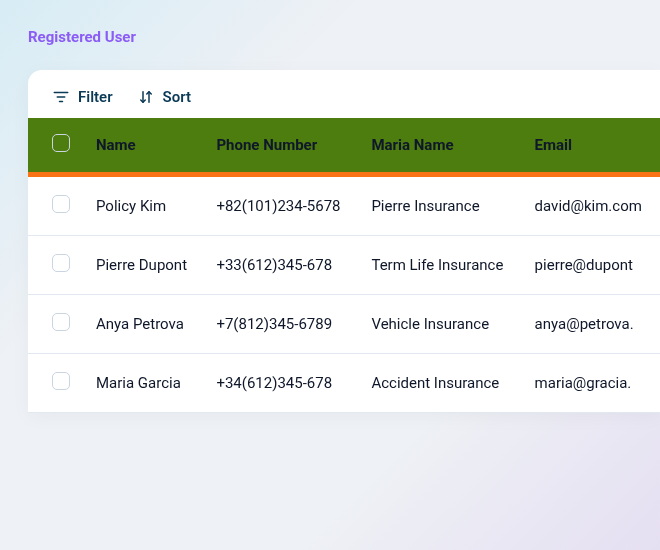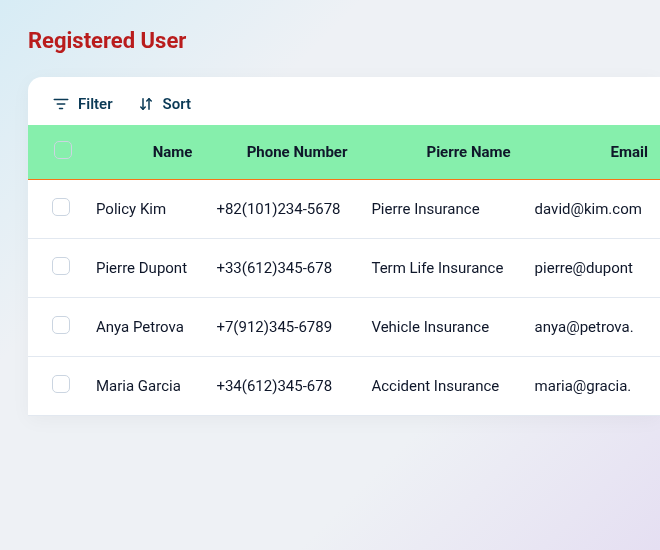--- a/index.html
+++ b/index.html
@@ -9,23 +9,23 @@
       height: 550px;
       overflow: hidden;
       background: linear-gradient(135deg, #d7ecf5 0%, #eef1f5 30%, #eef1f5 70%, #e5dff2 100%);
       padding: 28px 0 0 28px;
     }
     .container {
       width: 100%;
       height: 100%;
     }
     h2.section-title {
-      font-size: 22px;
+      font-size: 15px;
       font-weight: 700;
-      color: #b91c1c;
+      color: #8b5cf6;
       margin-bottom: 24px;
     }
     .card {
       background: #fff;
       border-radius: 14px 0 0 0;
       box-shadow: 0 4px 20px rgba(0,0,0,0.04);
       overflow: hidden;
     }
     .toolbar {
       display: flex;
@@ -43,25 +43,25 @@
       cursor: pointer;
     }
     .tool-btn svg { width: 18px; height: 18px; stroke: #0b3a56; }
     table {
       width: 100%;
       border-collapse: collapse;
       font-size: 15px;
       color: #0f172a;
     }
     thead th {
-      text-align: right;
+      text-align: left;
       font-weight: 700;
       padding: 16px 12px;
-      border-bottom: 1px solid #f97316;
-      background: #86efac;
+      border-bottom: 5px solid #f97316;
+      background: #4d7c0f;
       white-space: nowrap;
     }
     thead th:first-child, tbody td:first-child {
       padding-left: 24px;
       width: 56px;
     }
     tbody td {
       padding: 18px 12px;
       border-bottom: 1px solid #e2e8f0;
       white-space: nowrap;
@@ -101,21 +101,21 @@
         <span>Sort</span>
       </div>
     </div>
 
     <table>
       <thead>
         <tr>
           <th><span class="checkbox"></span></th>
           <th>Name</th>
           <th>Phone Number</th>
-          <th>Pierre Name</th>
+          <th>Maria Name</th>
           <th>Email</th>
         </tr>
       </thead>
       <tbody id="tbody">
           <tr>
             <td><span class="checkbox"></span></td>
             <td>Policy Kim</td>
             <td>+82(101)234-5678</td>
             <td>Pierre Insurance</td>
             <td>david@kim.com</td>
@@ -123,21 +123,21 @@
           <tr>
             <td><span class="checkbox"></span></td>
             <td>Pierre Dupont</td>
             <td>+33(612)345-678</td>
             <td>Term Life Insurance</td>
             <td>pierre@dupont</td>
           </tr>
           <tr>
             <td><span class="checkbox"></span></td>
             <td>Anya Petrova</td>
-            <td>+7(912)345-6789</td>
+            <td>+7(812)345-6789</td>
             <td>Vehicle Insurance</td>
             <td>anya@petrova.</td>
           </tr>
           <tr>
             <td><span class="checkbox"></span></td>
             <td>Maria Garcia</td>
             <td>+34(612)345-678</td>
             <td>Accident Insurance</td>
             <td>maria@gracia.</td>
           </tr>

